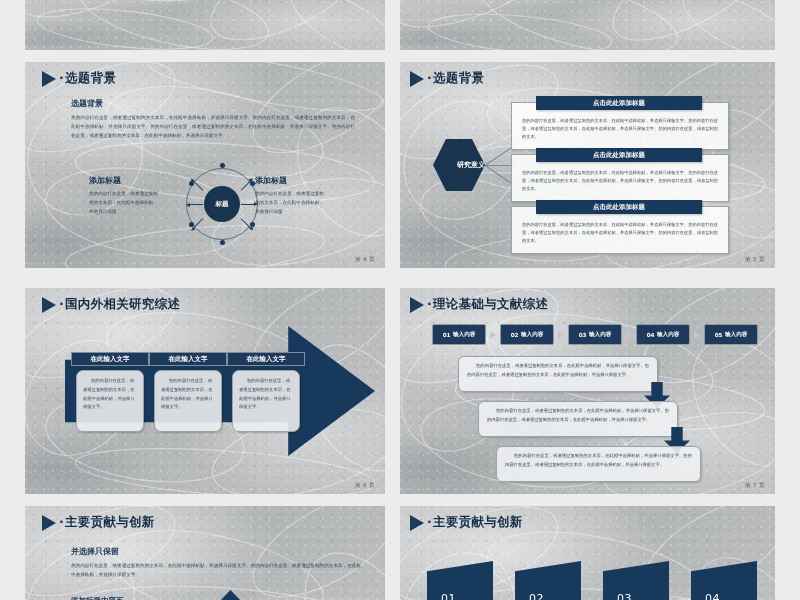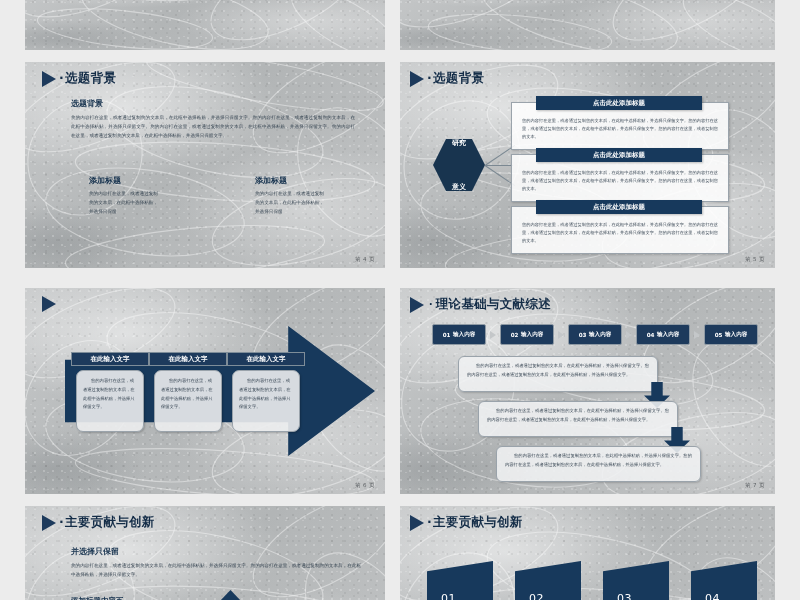--- a/index.html
+++ b/index.html
@@ -77,21 +77,21 @@
   .spoke::after {
     content: ""; position: absolute; right: -1px; top: -2px;
     border-left: 4px solid #23405c; border-top: 2.5px solid transparent; border-bottom: 2.5px solid transparent;
   }
 
   
   #slide5 { left: 400px; top: 62px; width: 375px; height: 206px; }
   .hexa {
     position: absolute; width: 52px; height: 54px; background: #18344f;
     clip-path: polygon(25% 2%, 75% 2%, 100% 50%, 75% 98%, 25% 98%, 0 50%);
-    display: flex; flex-direction: column; align-items: center; justify-content: space-between;
+    display: flex; flex-direction: row; align-items: center; justify-content: flex-end;
     color: #fff; font-size: 7px; font-weight: bold; line-height: 1.5;
   }
   .card5 {
     position: absolute; left: 111px; width: 218px; height: 48px;
     background: rgba(255,255,255,.86); border: 1px solid #9aa3ab;
     box-shadow: 1px 1px 2px rgba(0,0,0,.18);
   }
   .card5-hd {
     position: absolute; left: 24px; top: -7px; width: 166px; height: 14px;
     background: #17395c; color: #fff; font-size: 6.5px; font-weight: bold;
@@ -220,20 +220,38 @@
     <div class="grain"></div>
 
     <div class="s-head" style="left:17px; top:8px;">
       <div class="tri"></div>
       <div class="s-title">选题背景</div>
     </div>
 
     <div class="sub-h" style="left:46px; top:36px;">选题背景</div>
     <div class="body-p" style="left:46px; top:52px; width:284px;">您的内容打在这里，或者通过复制您的文本后，在此框中选择粘贴，并选择只保留文字。您的内容打在这里，或者通过复制您的文本后，在此框中选择粘贴，并选择只保留文字。您的内容打在这里，或者通过复制您的文本后，在此框中选择粘贴，并选择只保留文字。您的内容打在这里，或者通过复制您的文本后，在此框中选择粘贴，并选择只保留文字。</div>
 
+    <div class="circ-wrap" style="left:154px; top:99px; width:86px; height:86px;">
+      <div class="circ-ring" style="left:7px; top:7px; width:72px; height:72px;"></div>
+      <div class="circ-core" style="left:25px; top:25px; width:36px; height:36px;">标题</div>
+
+      <div class="nodedot" style="left:40.5px; top:2px;"></div>
+      <div class="nodedot" style="left:71px;  top:19.5px;"></div>
+      <div class="nodedot" style="left:71px;  top:61px;"></div>
+      <div class="nodedot" style="left:40.5px; top:79px;"></div>
+      <div class="nodedot" style="left:10px;  top:61px;"></div>
+      <div class="nodedot" style="left:10px;  top:19.5px;"></div>
+
+      <div class="spoke" style="left:62px; top:29px; width:16px; transform:rotate(-45deg);"></div>
+      <div class="spoke" style="left:62px; top:57px; width:16px; transform:rotate(45deg);"></div>
+      <div class="spoke" style="left:24px; top:43px; width:16px; transform:rotate(180deg);"></div>
+      <div class="spoke" style="left:24px; top:57px; width:16px; transform:rotate(135deg);"></div>
+      <div class="spoke" style="left:24px; top:29px; width:16px; transform:rotate(-135deg);"></div>
+      <div class="spoke" style="left:62px; top:43px; width:16px;"></div>
+    </div>
 
     <div class="sub-h" style="left:64px; top:113px;">添加标题</div>
     <div class="body-p" style="left:64px; top:128px; width:73px; text-align:left;">您的内容打在这里，或者通过复制您的文本后，在此框中选择粘贴，并选择只保留</div>
 
     <div class="sub-h" style="left:230px; top:113px;">添加标题</div>
     <div class="body-p" style="left:230px; top:128px; width:73px; text-align:left;">您的内容打在这里，或者通过复制您的文本后，在此框中选择粘贴，并选择只保留</div>
 
     <div class="pgnum">第 4 页</div>
   </div>
 
@@ -293,20 +311,21 @@
         <ellipse cx="280" cy="165" rx="95" ry="38" transform="rotate(-14 280 165)"></ellipse>
         <ellipse cx="200" cy="185" rx="150" ry="22" transform="rotate(4 200 185)"></ellipse>
         <ellipse cx="55" cy="110" rx="50" ry="62" transform="rotate(40 55 110)"></ellipse>
         <ellipse cx="335" cy="120" rx="45" ry="70" transform="rotate(-35 335 120)"></ellipse>
       </g>
     </svg>
     <div class="grain"></div>
 
     <div class="s-head" style="left:17px; top:8px;">
       <div class="tri"></div>
+      <div class="s-title">国内外相关研究综述</div>
     </div>
 
     <div class="bigarrow"></div>
 
     <div class="step-hd" style="left:46px; top:64px;">在此输入文字</div>
     <div class="step-bx" style="left:51px; top:82px;">您的内容打在这里，或者通过复制您的文本后，在此框中选择粘贴，并选择只保留文字。</div>
 
     <div class="step-hd" style="left:124px; top:64px;">在此输入文字</div>
     <div class="step-bx" style="left:129px; top:82px;">您的内容打在这里，或者通过复制您的文本后，在此框中选择粘贴，并选择只保留文字。</div>
 
@@ -324,21 +343,21 @@
         <ellipse cx="315" cy="44" rx="80" ry="36" transform="rotate(-30 315 44)"></ellipse>
         <ellipse cx="125" cy="155" rx="105" ry="42" transform="rotate(8 125 155)"></ellipse>
         <ellipse cx="295" cy="168" rx="95" ry="38" transform="rotate(-14 295 168)"></ellipse>
         <ellipse cx="210" cy="112" rx="155" ry="28" transform="rotate(4 210 112)"></ellipse>
         <ellipse cx="58" cy="105" rx="52" ry="62" transform="rotate(40 58 105)"></ellipse>
         <ellipse cx="348" cy="115" rx="46" ry="70" transform="rotate(-35 348 115)"></ellipse>
       </g>
     </svg>
     <div class="grain"></div>
 
-    <div class="s-head" style="left:10px; top:8px;font-family:Liberation Mono, monospace;">
+    <div class="s-head" style="left:10px; top:8px;">
       <div class="tri"></div>
       <div class="s-title">理论基础与文献综述</div>
     </div>
 
     <div class="chip" style="left:32px;">
       <span>01</span>
       <span>输入内容</span>
     </div>
     <div class="chip-sep" style="left:90px;"></div>
 

